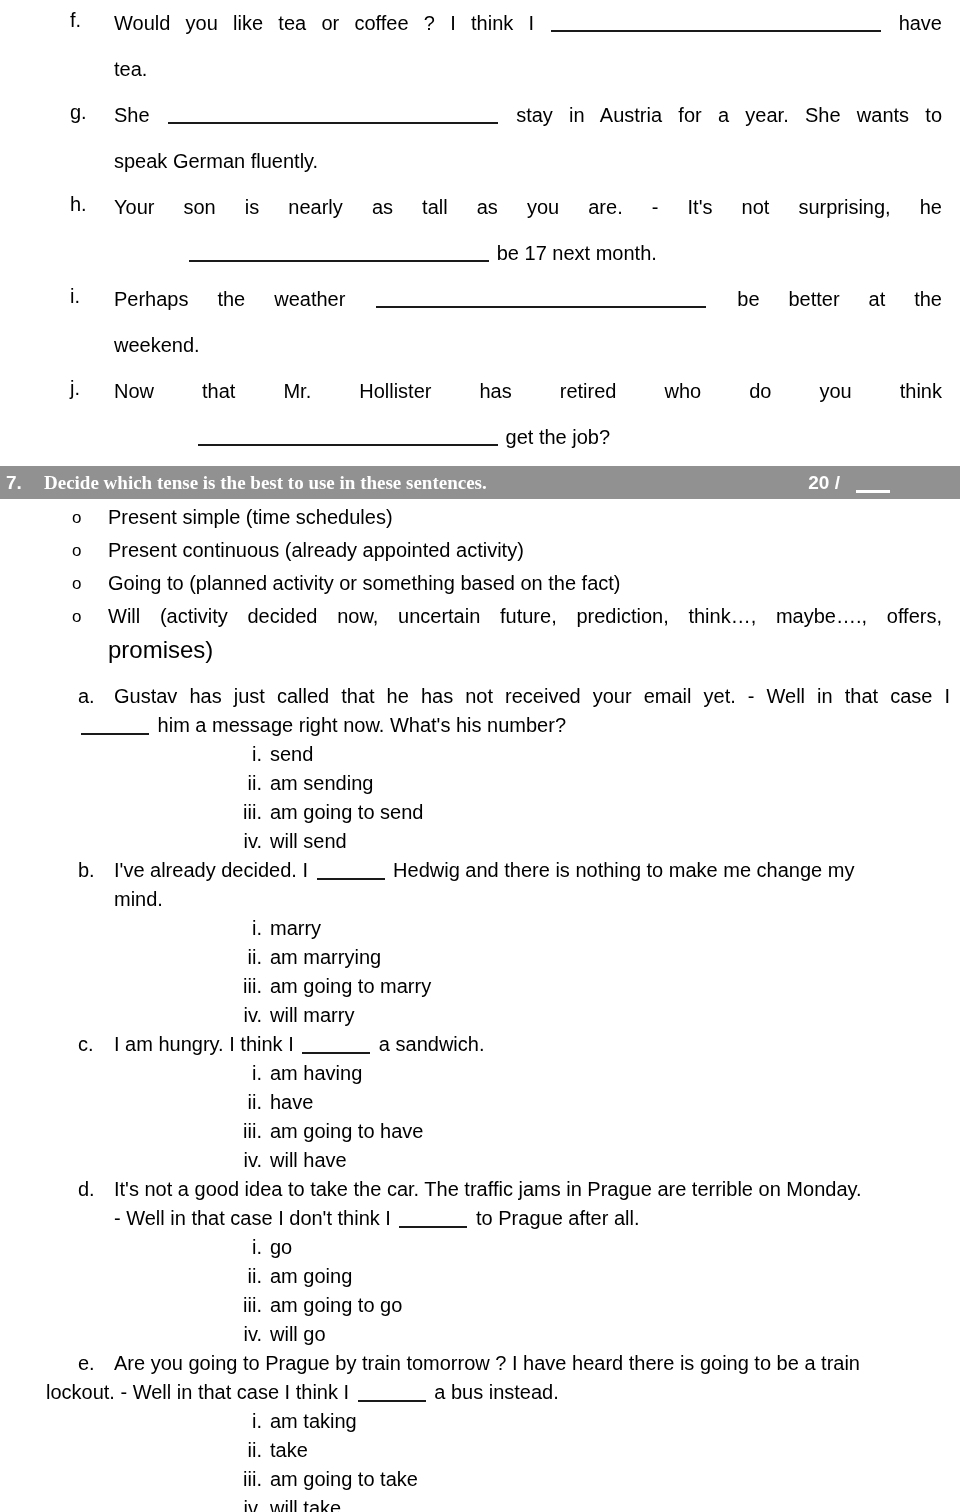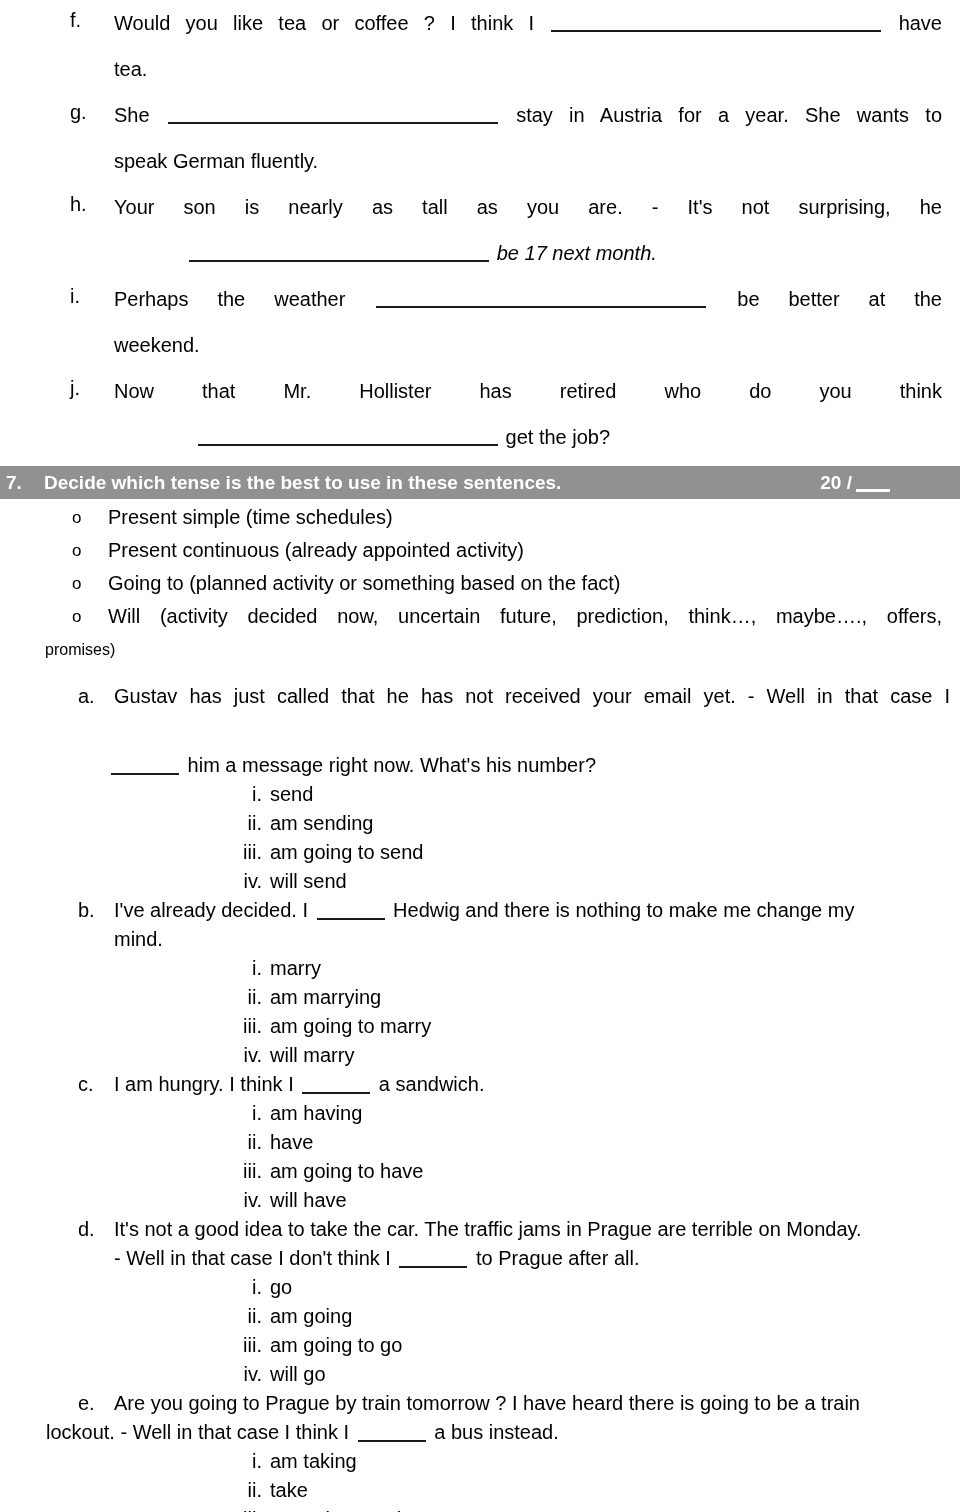--- a/index.html
+++ b/index.html
@@ -82,26 +82,27 @@
     padding: 0 8px 0 6px;
     box-sizing: border-box;
     margin-top: 6px;
   }
   .section-num {
     width: 38px;
     flex: 0 0 38px;
   }
   .section-title {
     flex: 1 1 auto;
+    font-family: Liberation Serif, serif;
   }
   .section-score {
     flex: 0 0 auto;
     display: flex;
-    align-items: flex-start;
-    gap: 4px;
+    align-items: center;
+    gap: 16px;
     padding-right: 62px;
   }
   .score-blank {
     display: inline-block;
     width: 34px;
     border-bottom: 3px solid #ffffff;
     height: 0.9em;
   }
 
   
@@ -123,23 +124,23 @@
     color: #000;
   }
   .tense-text {
     flex: 1 1 auto;
     text-align: justify;
   }
   .tense-text.stretched {
     text-align-last: justify;
   }
   .tense-wrap {
-    padding-left: 45px;
+    padding-left: 108px;
     line-height: 33px;
-    font-size: 16px;
+    font-size: 24px;
   }
 
   
   .mcq {
     margin-top: 16px;
   }
   .mcq-q {
     display: flex;
     align-items: flex-start;
     padding-left: 78px;
@@ -208,21 +209,21 @@
         <span class="blank blank-lg"></span>
         <span>stay in Austria for a year. She wants to</span>
       </div>
     </div>
     <div class="q-cont">speak German fluently.</div>
 
     <div class="q-row">
       <div class="q-marker">h.</div>
       <div class="q-body loose justify-all">Your son is nearly as tall as you are. - It's not surprising, he</div>
     </div>
-    <div class="q-cont" style="text-align:center;padding-right:230px;font-style:italic;">
+    <div class="q-cont" style="text-align:center;padding-right:230px;">
       <span class="blank blank-md"></span>
       <span>be 17 next month.</span>
     </div>
 
     <div class="q-row">
       <div class="q-marker">i.</div>
       <div class="q-body loose justify-all">
         <span>Perhaps the weather</span>
         <span class="blank blank-lg"></span>
         <span>be better at the</span>
@@ -269,21 +270,21 @@
     <div class="tense-wrap">promises)</div>
   </div>
 
   <div class="mcq">
 
     <div>
       <div class="mcq-q">
         <span class="mcq-marker">a.</span>
         <span class="mcq-stem justify-all">Gustav has just called that he has not received your email yet. - Well in that case I</span>
       </div>
-      <div class="mcq-q" style="padding-left:108px;margin-top:40px;">
+      <div class="mcq-q" style="padding-left:78px;">
         <span class="mcq-stem">
           <span class="gap"></span>
           <span>him a message right now. What's his number?</span>
         </span>
       </div>
       <ul class="mcq-opts">
         <li class="mcq-opt">
           <span class="opt-num">i.</span>
           <span class="opt-text">send</span>
         </li>

